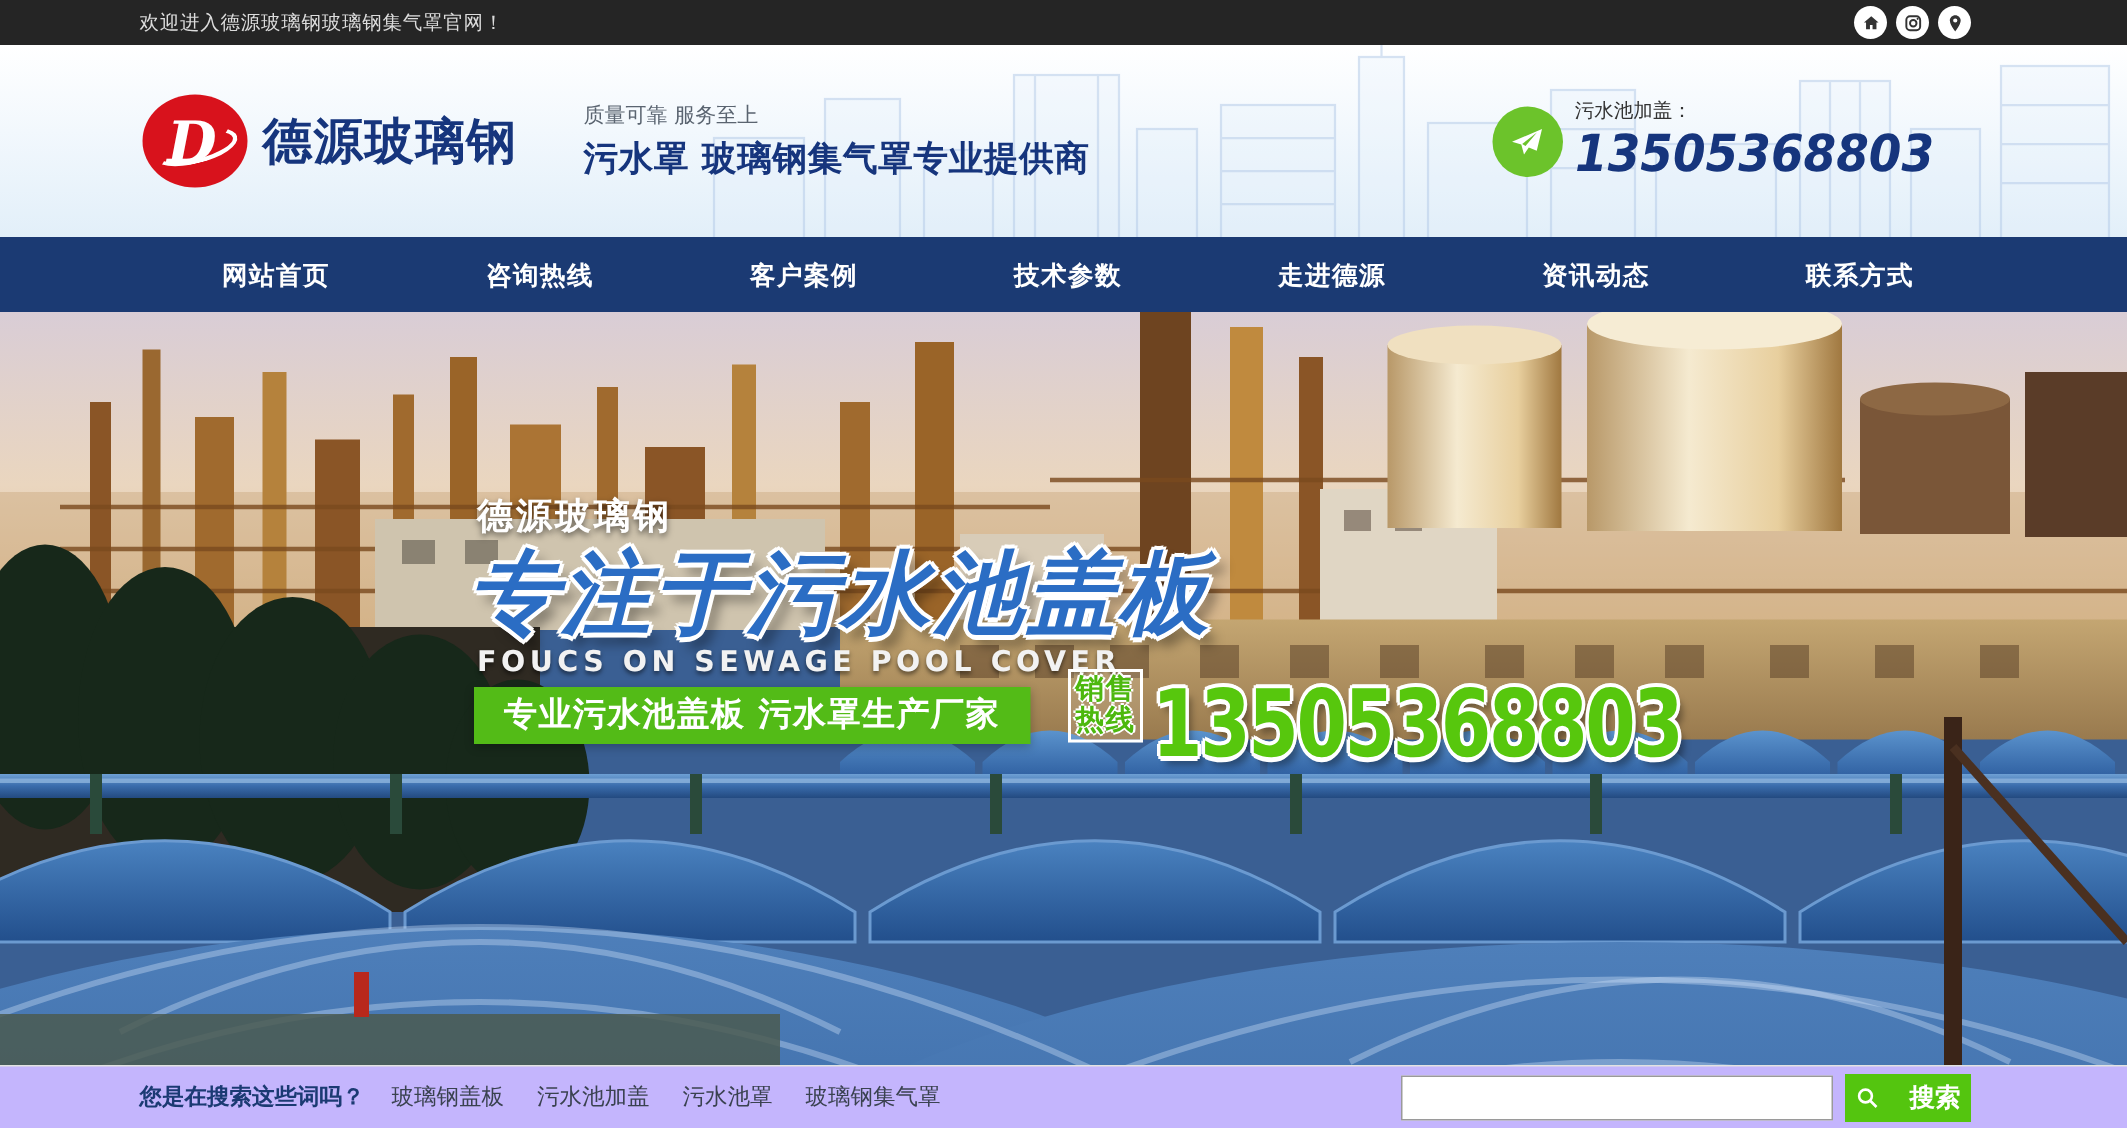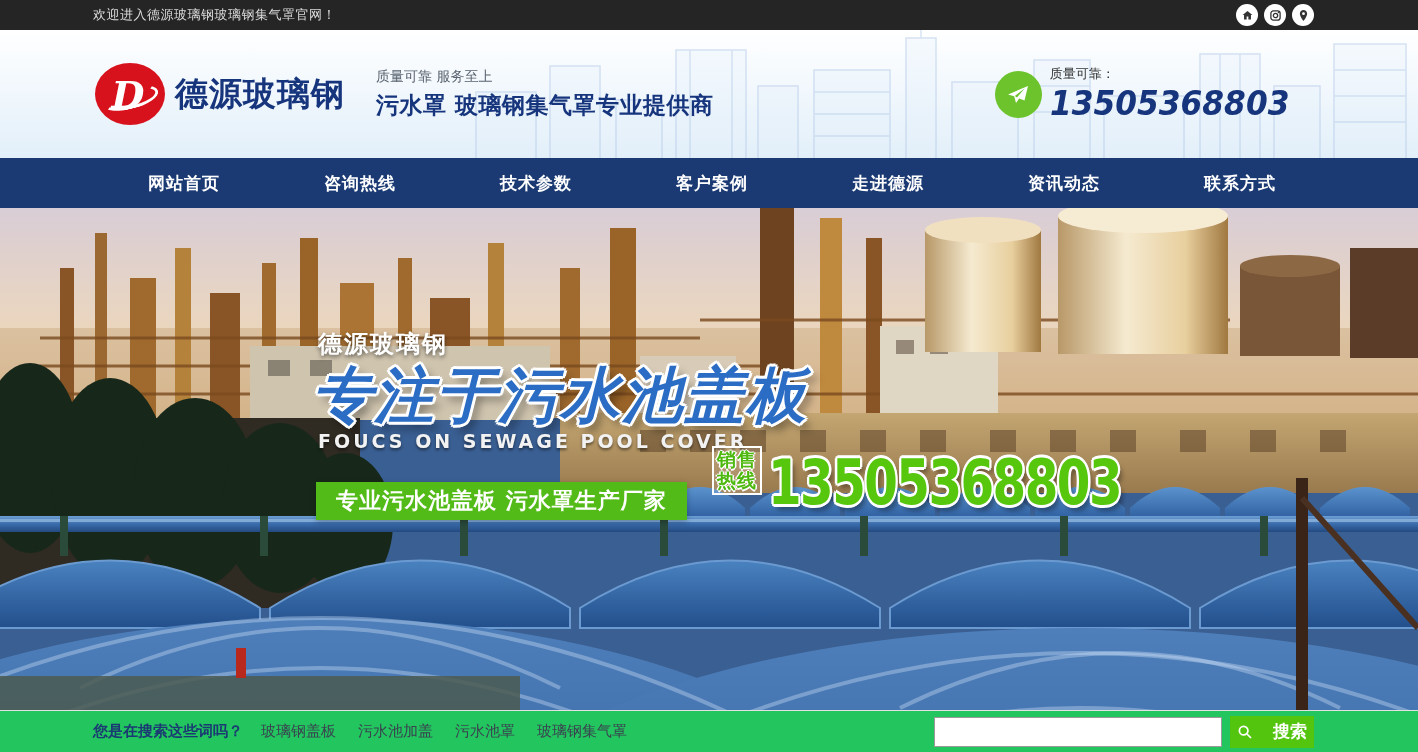--- a/index.html
+++ b/index.html
@@ -16,50 +16,50 @@
 
   
   .header { position:relative; height:128px; background:linear-gradient(180deg,#ffffff 0%,#f2f8fd 45%,#e2eff9 100%); overflow:hidden; }
   .skyline { position:absolute; right:0; top:0; height:128px; opacity:.55; pointer-events:none; }
   .header-inner { position:relative; height:100%; display:flex; align-items:center; padding-left:95px; }
   .logo { display:flex; align-items:center; cursor:pointer; }
   .logo-mark { position:relative; width:70px; height:62px; background:#d8121c; border-radius:50%; display:flex; align-items:center; justify-content:center; }
   .logo-mark .d { color:#fff; font-size:38px; font-weight:bold; font-style:italic; font-family:"DejaVu Serif","Liberation Serif",serif; transform:translateX(-2px); }
   .logo-mark .swoosh { position:absolute; left:6px; top:24px; width:58px; height:22px; border:3px solid #fff; border-top-color:transparent; border-left-color:transparent; border-radius:50%; transform:rotate(-14deg); }
   .logo-text { margin-left:10px; color:#16357d; font-size:33px; font-weight:bold; letter-spacing:1px; }
-  .slogan { margin-left:31px; }
+  .slogan { margin-left:44px; }
   .slogan-small { color:#5a6470; font-size:14px; margin-bottom:4px; }
   .slogan-big { color:#16357d; font-size:23px; font-weight:bold; letter-spacing:.5px; }
   .hotline { margin-left:auto; margin-right:108px; display:flex; align-items:center; }
   .hotline-icon { width:47px; height:47px; border-radius:50%; background:#6cc32b; display:flex; align-items:center; justify-content:center; }
   .hotline-txt { margin-left:8px; }
   .hotline-label { color:#333; font-size:13px; }
   .hotline-number { color:#16357d; font-size:34px; font-weight:bold; font-style:italic; letter-spacing:0; transform:scaleX(.92); transform-origin:left; }
 
   
   .nav { height:50px; background:#1b3a73; display:flex; align-items:stretch; padding-left:96px; }
   .nav-item { width:176px; display:flex; align-items:center; justify-content:center; color:#fff; font-size:17px; font-weight:bold; letter-spacing:1px; cursor:pointer; text-decoration:none; }
 
   
   .hero { position:relative; height:502px; overflow:hidden; background:#3a5f93; }
   .hero-scene { position:absolute; inset:0; width:100%; height:100%; }
   .hero-brand { position:absolute; left:318px; top:120px; color:#fff; font-size:24px; font-weight:bold; letter-spacing:2px; text-shadow:0 2px 4px rgba(0,0,0,.55); }
   .hero-headline { position:absolute; left:312px; top:148px; color:#2b6dc4; font-size:60px; font-weight:900; font-style:italic; letter-spacing:2px; white-space:nowrap;
     text-shadow:3px 0 0 #fff,-3px 0 0 #fff,0 3px 0 #fff,0 -3px 0 #fff,2px 2px 0 #fff,-2px 2px 0 #fff,2px -2px 0 #fff,-2px -2px 0 #fff,6px 7px 8px rgba(0,0,0,.4); }
   .hero-sub { position:absolute; left:318px; top:222px; color:#f2f2f2; font-size:19px; font-weight:600; letter-spacing:3px; text-shadow:0 2px 3px rgba(0,0,0,.5); }
-  .hero-badge { position:absolute; left:316px; top:250px; height:38px; line-height:38px; padding:0 20px; background:#53bb17; color:#fff; font-size:22px; font-weight:bold; letter-spacing:1px; box-shadow:0 2px 6px rgba(0,0,0,.25);margin-top:24px; }
+  .hero-badge { position:absolute; left:316px; top:250px; height:38px; line-height:38px; padding:0 20px; background:#53bb17; color:#fff; font-size:22px; font-weight:bold; letter-spacing:1px; box-shadow:0 2px 6px rgba(0,0,0,.25); }
   .hero-sales { position:absolute; left:712px; top:238px; display:flex; align-items:flex-start; }
   .sales-label { border:2px solid #fff; padding:1px 3px; background:rgba(255,255,255,.12); }
   .sales-label div { color:#4db80e; font-size:19px; font-weight:900; line-height:1.12; letter-spacing:1px;
     text-shadow:1.5px 0 0 #fff,-1.5px 0 0 #fff,0 1.5px 0 #fff,0 -1.5px 0 #fff; }
   .sales-number { margin-left:6px; color:#57c70d; font-size:62px; font-weight:900; letter-spacing:-2px; transform:scaleX(.78); transform-origin:left; white-space:nowrap;
     text-shadow:3px 0 0 #fff,-3px 0 0 #fff,0 3px 0 #fff,0 -3px 0 #fff,2px 2px 0 #fff,-2px 2px 0 #fff,2px -2px 0 #fff,-2px -2px 0 #fff,5px 6px 6px rgba(0,0,0,.35); }
 
   
-  .bottombar { height:42px; background:#22c55e; display:flex; align-items:center; padding:0 104px 0 93px; border-top:1px solid #e2e2e2; }
+  .bottombar { height:42px; background:#c4b5fd; display:flex; align-items:center; padding:0 104px 0 93px; border-top:1px solid #e2e2e2; }
   .search-prompt { color:#1b3a73; font-size:15px; font-weight:bold; }
   .hot-words { display:flex; gap:22px; margin-left:18px; }
   .hot-word { color:#3a4250; font-size:15px; text-decoration:none; cursor:pointer; }
   .search-box { margin-left:auto; display:flex; align-items:center; }
   .search-input { width:288px; height:30px; border:1px solid #9a9a9a; background:#fff; padding:0 8px; font-size:14px; color:#333; outline:none; }
   .search-btn { margin-left:8px; width:84px; height:32px; background:#54c50f; border:none; color:#fff; font-size:17px; font-weight:bold; display:flex; align-items:center; justify-content:center; gap:20px; cursor:pointer; }
 </style>
 </head>
 <body>
 
@@ -129,32 +129,32 @@
         <div class="slogan-small">质量可靠 服务至上</div>
         <div class="slogan-big">污水罩 玻璃钢集气罩专业提供商</div>
       </div>
       <div class="hotline">
         <div class="hotline-icon">
           <svg width="24" height="24" viewBox="0 0 24 24" fill="#fff">
               <path d="M22 4L2 12.5l6.2 1.8L10 21l3.2-4.6 5.3 2.1zM8.8 14l9.8-7.6-7.6 9z"></path>
             </svg>
         </div>
         <div class="hotline-txt">
-          <div class="hotline-label">质量可靠：</div>
+          <div class="hotline-label">污水池加盖：</div>
           <div class="hotline-number">13505368803</div>
         </div>
       </div>
     </div>
   </div>
 
   <div class="nav">
     <a class="nav-item">网站首页</a>
     <a class="nav-item">咨询热线</a>
+    <a class="nav-item">客户案例</a>
     <a class="nav-item">技术参数</a>
-    <a class="nav-item">客户案例</a>
     <a class="nav-item">走进德源</a>
     <a class="nav-item">资讯动态</a>
     <a class="nav-item">联系方式</a>
   </div>
 
   <div class="hero">
     <svg class="hero-scene" viewBox="0 0 1418 502" preserveAspectRatio="none">
       <defs>
         <linearGradient id="sky" x1="0" y1="0" x2="0" y2="1">
           <stop offset="0" stop-color="#d9cdd6"></stop>

